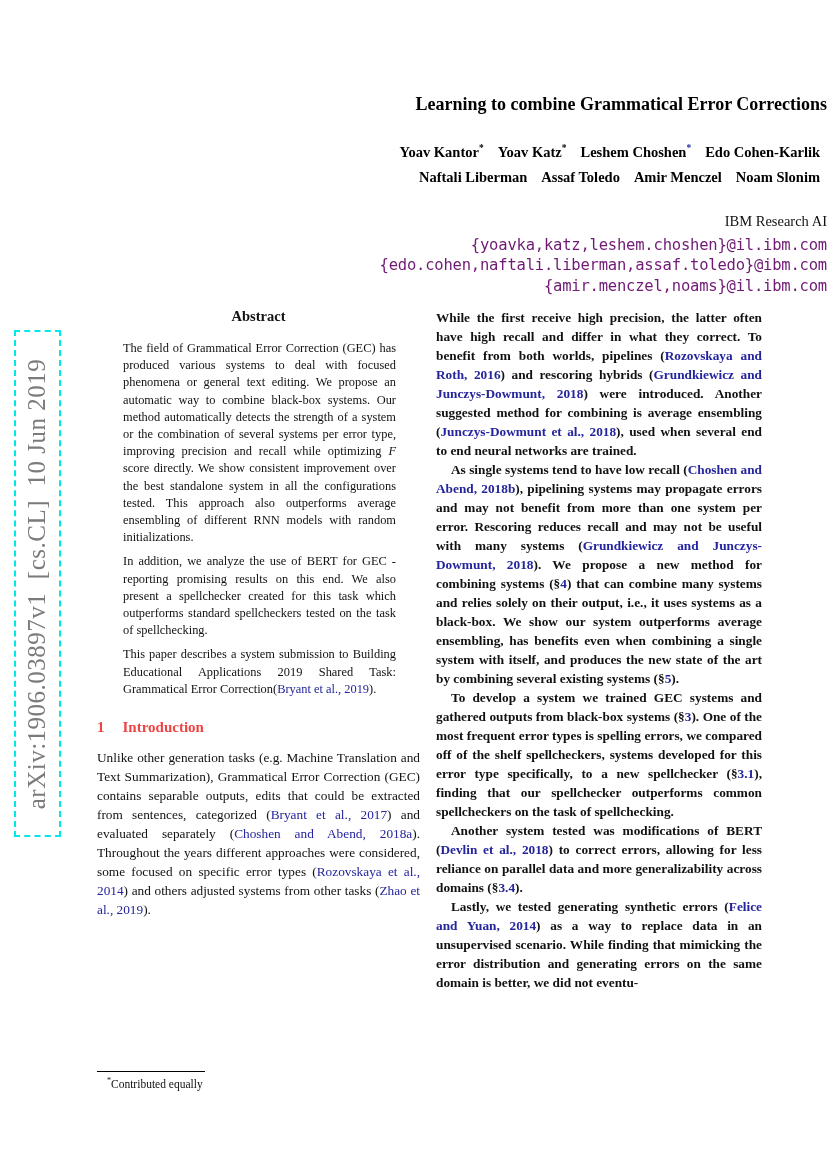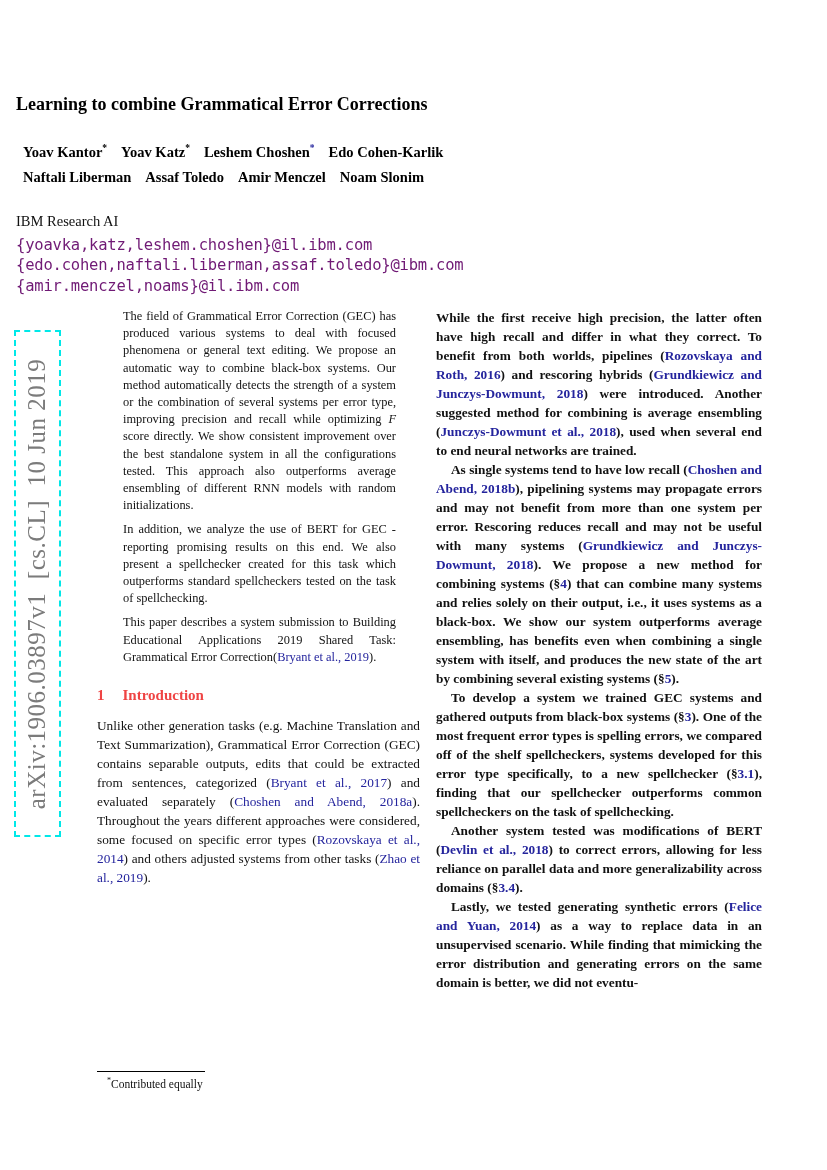--- a/index.html
+++ b/index.html
@@ -35,21 +35,21 @@
     color: #7B7B7B;
     letter-spacing: 0.5px;
   }
 
   
   .header {
     position: absolute;
     left: 16px;
     right: 0;
     top: 0;
-    text-align: left;
+    text-align: right;
   }
   .title {
     margin-top: 94px;
     font-size: 18px;
     font-weight: bold;
     color: #000;
   }
   .authors { margin-top: 4px; font-size: 14.5px; font-weight: bold; line-height: 21px; color: #000; }
   .authors-first { margin-top: 23px; }
   .author { margin: 0 7px; }
@@ -133,20 +133,21 @@
     <div class="authors"><span class="author">Naftali Liberman</span><span class="author">Assaf Toledo</span><span class="author">Amir Menczel</span><span class="author">Noam Slonim</span></div>
     <div class="affil">IBM Research AI</div>
     <div class="emails">
       <div>{yoavka,katz,leshem.choshen}@il.ibm.com</div>
       <div>{edo.cohen,naftali.liberman,assaf.toledo}@ibm.com</div>
       <div>{amir.menczel,noams}@il.ibm.com</div>
     </div>
   </div>
 
   <section class="col col-left">
+    <h2 class="abs-head">Abstract</h2>
     <div class="abs-body">
       <p class="abs-p">The field of Grammatical Error Correction (GEC) has produced various systems to deal with focused phenomena or general text editing. We propose an automatic way to combine black-box systems. Our method automatically detects the strength of a system or the combination of several systems per error type, improving precision and recall while optimizing <i class="math">F</i> score directly. We show consistent improvement over the best standalone system in all the configurations tested. This approach also outperforms average ensembling of different RNN models with random initializations.</p>
       <p class="abs-p">In addition, we analyze the use of BERT for GEC - reporting promising results on this end. We also present a spellchecker created for this task which outperforms standard spellcheckers tested on the task of spellchecking.</p>
       <p class="abs-p">This paper describes a system submission to Building Educational Applications 2019 Shared Task: Grammatical Error Correction(<span class="cite">Bryant et al., 2019</span>).</p>
     </div>
     <h2 class="sec-head"><span class="sec-num">1</span><span>Introduction</span></h2>
     <p class="body-p">Unlike other generation tasks (e.g.  Machine Translation and Text Summarization), Grammatical Error Correction (GEC) contains separable outputs, edits that could be extracted from sentences, categorized (<span class="cite">Bryant et al., 2017</span>) and evaluated separately (<span class="cite">Choshen and Abend, 2018a</span>). Throughout the years different approaches were considered, some focused on specific error types (<span class="cite">Rozovskaya et al., 2014</span>) and others adjusted systems from other tasks (<span class="cite">Zhao et al., 2019</span>).</p>
     <div class="footnote">
       <div class="footnote-rule"></div>
       <p class="footnote-text"><sup>*</sup><span>Contributed equally</span></p>

